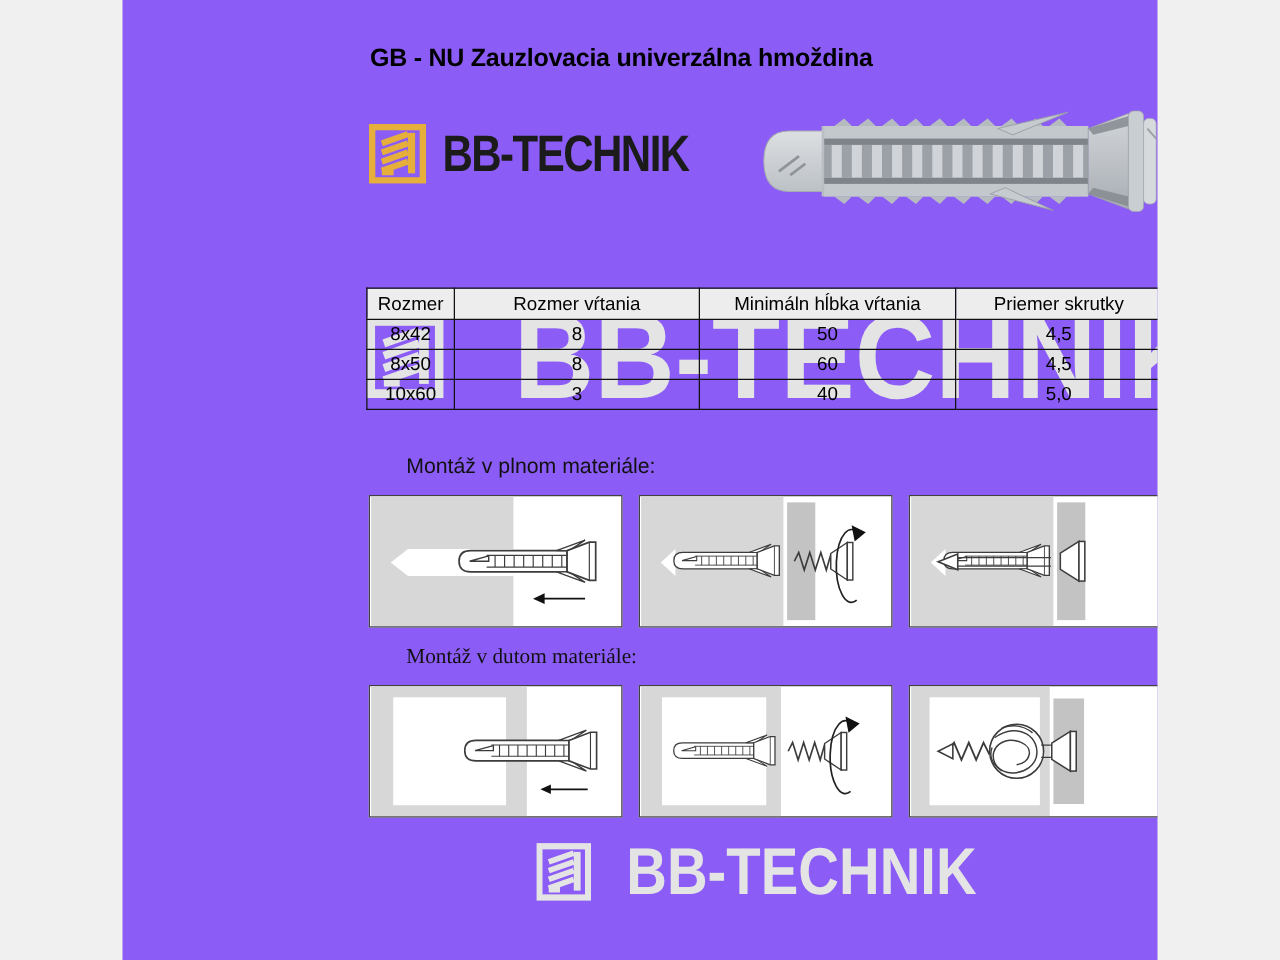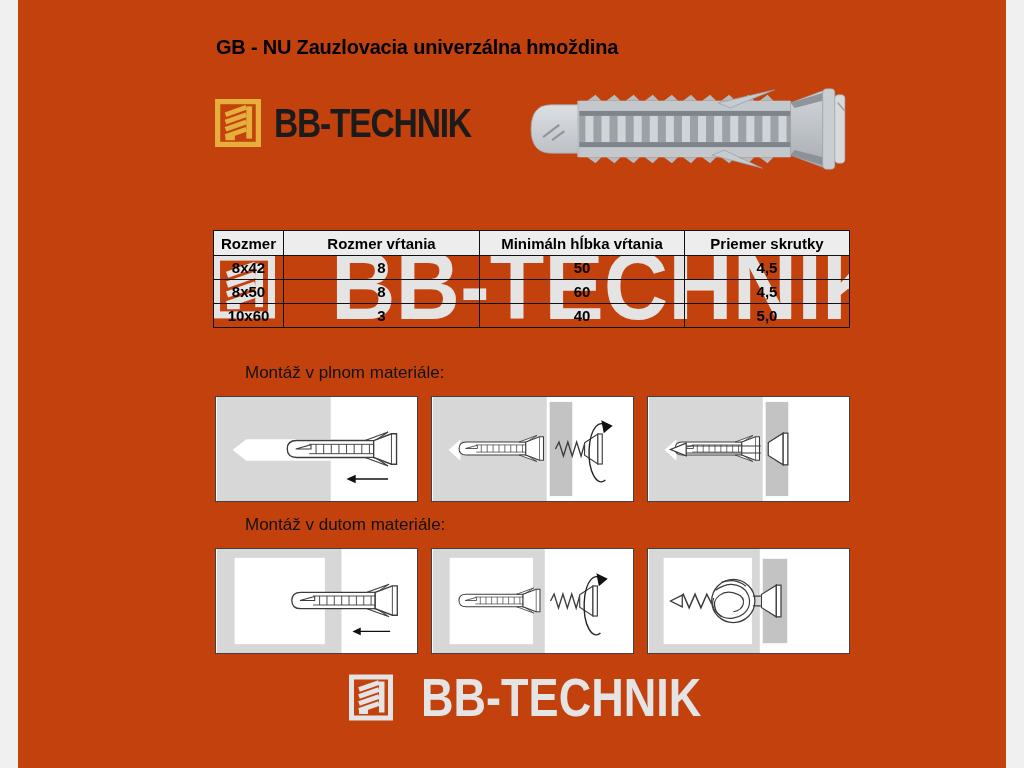--- a/index.html
+++ b/index.html
@@ -1,18 +1,18 @@
 <!DOCTYPE html>
 <html style="--gold: #E6AF3C; --ink: #1b1b1b; --wm: #e4e4e4; --wall: #d7d7d7; --panel: #c3c3c3; --line: #3c3c3c;"><head>
 <meta charset="utf-8">
 <style>
   * { margin:0; padding:0; box-sizing:border-box; }
   html,body { background:#f0f0f0; }
   body { font-family:"Liberation Sans", sans-serif; }
-  .page { position:relative; width:988px; height:768px; background:#c2410c; overflow:hidden; margin:0 auto; }
+  .page { position:relative; width:828px; height:768px; background:#8b5cf6; overflow:hidden; margin:0 auto; }
 
   
   .title { position:absolute; left:198px; top:36px; font-size:20px; font-weight:700; color:#000; letter-spacing:-0.2px; }
 
   
   .logo { position:absolute; left:197px; top:99px; display:flex; align-items:center; gap:13px; }
   .logo-icon { width:46px; height:48px; color:var(--gold); }
   .logo-text { font-size:41px; font-weight:700; color:var(--ink); letter-spacing:-1.5px;
                transform:scaleX(.82); transform-origin:left center; white-space:nowrap; line-height:48px; }
 
@@ -22,29 +22,29 @@
   
   .wm-table { position:absolute; left:195px; top:247px; width:636px; height:78px; overflow:hidden;
               display:flex; align-items:center; gap:56px; color:var(--wm); z-index:0; }
   .wm-table .wm-icon { width:62px; height:66px; flex:0 0 auto; }
   .wm-table .wm-text { font-size:96px; font-weight:700; letter-spacing:0; line-height:78px;
                        transform:scaleX(.93); transform-origin:left center; white-space:nowrap; }
 
   
   table.spec { position:absolute; left:195px; top:230px; width:636px; border-collapse:collapse;
                z-index:1; font-size:15px; color:#000; table-layout:fixed; }
-  table.spec th, table.spec td { border:1.7px solid #111; text-align:center; background:transparent; font-weight:700;margin-top:32px; }
+  table.spec th, table.spec td { border:1.7px solid #111; text-align:center; background:transparent; font-weight:400;margin-top:32px; }
   table.spec th { height:25px; background:#ededed; }
   table.spec td { height:24px; }
   .c1{width:70px}.c2{width:196px}.c3{width:205px}.c4{width:165px}
 
   
   .sec-head { position:absolute; left:199px; font-size:17px; font-weight:400; color:#111;margin-left:28px; }
   .sec-head.solid { top:363px; }
-  .sec-head.hollow { top:515px; }
+  .sec-head.hollow { top:515px;font-family:Liberation Serif, serif; }
 
   
   .illus-row { position:absolute; left:197px; display:flex; gap:13px; }
   .illus-row.solid { top:396px; }
   .illus-row.hollow { top:548px; }
   .illus-box { width:203px; height:106px; border:1.6px solid #414141; background:#fff; position:relative; }
   .illus-box svg { position:absolute; inset:0; width:100%; height:100%; }
 
   
   .wm-footer { position:absolute; left:331px; top:674px; display:flex; align-items:center; gap:28px; color:var(--wm); }

